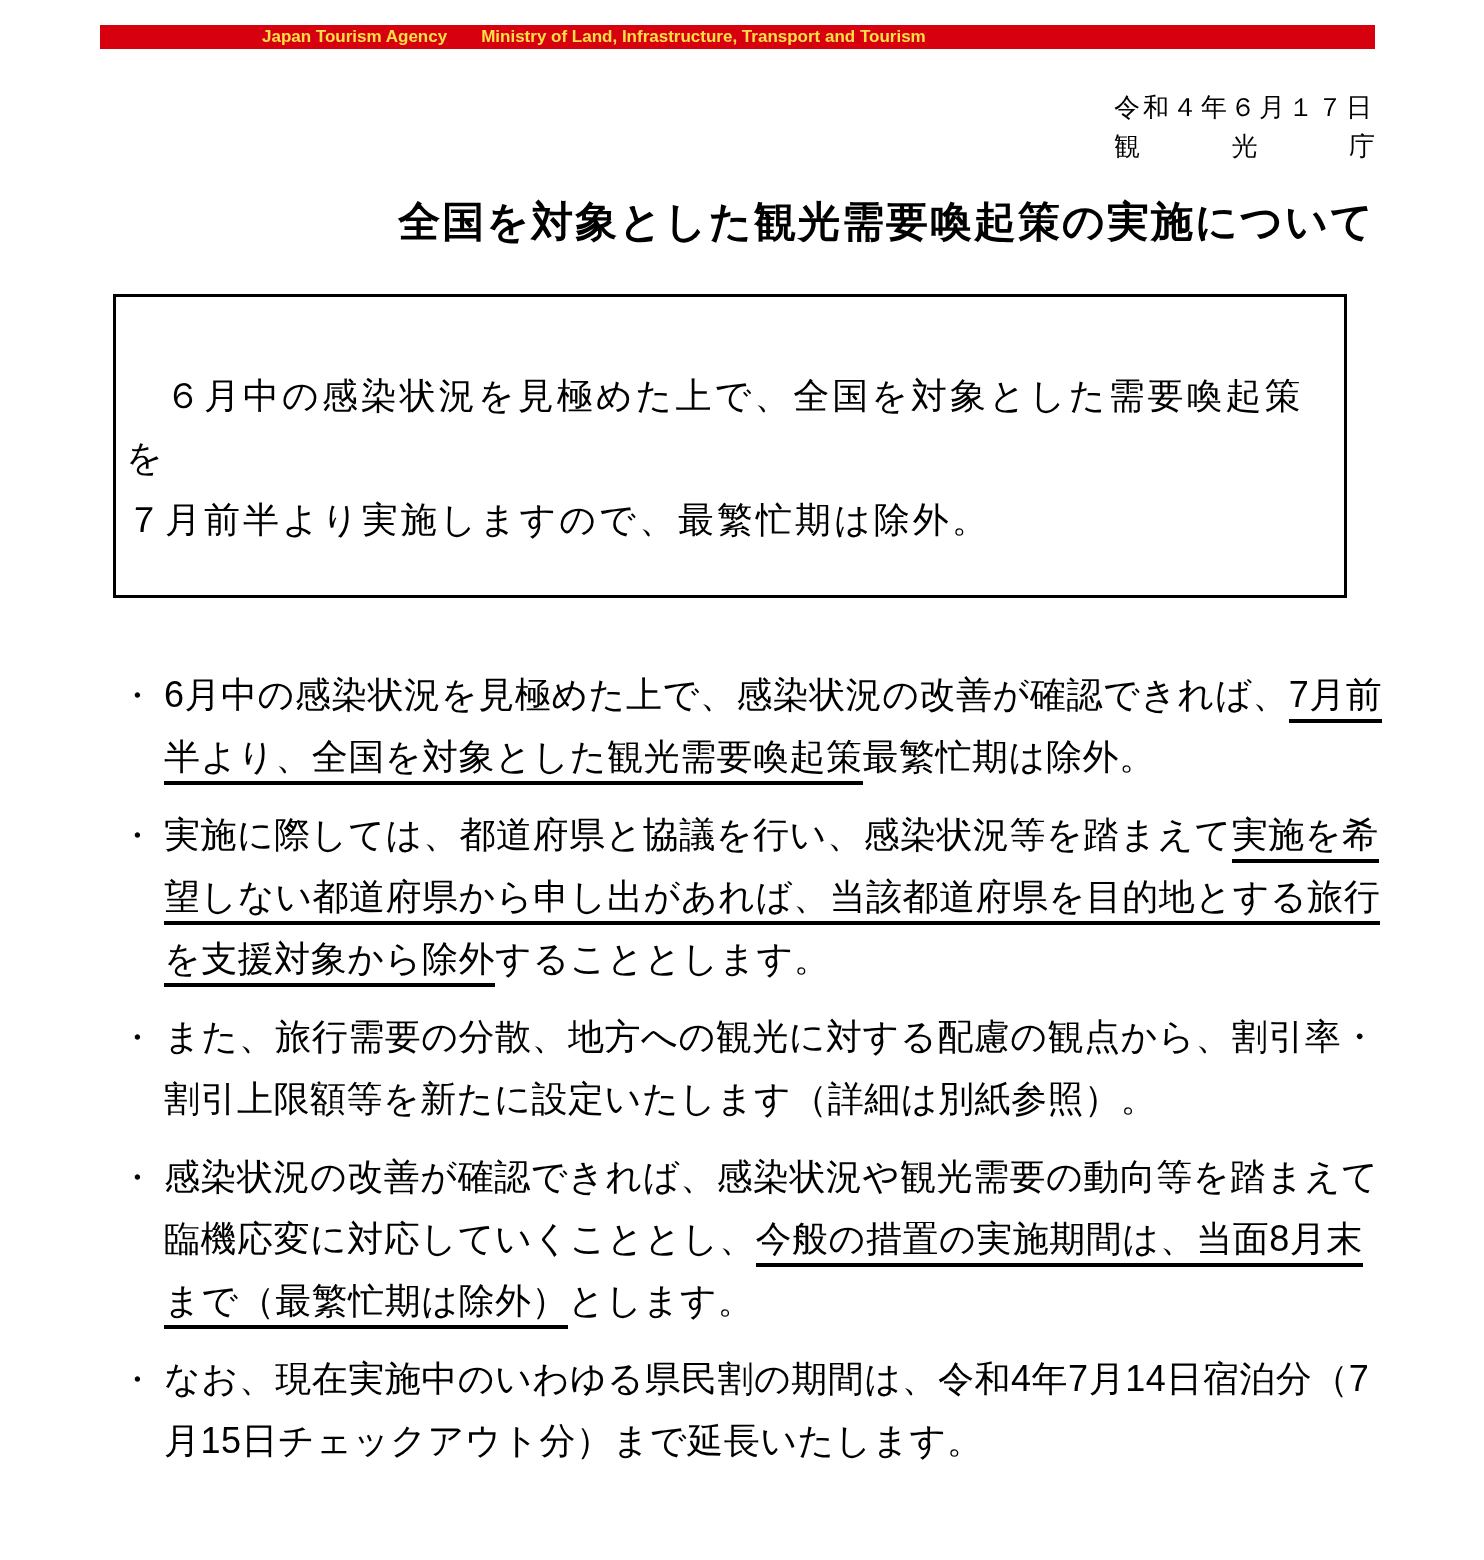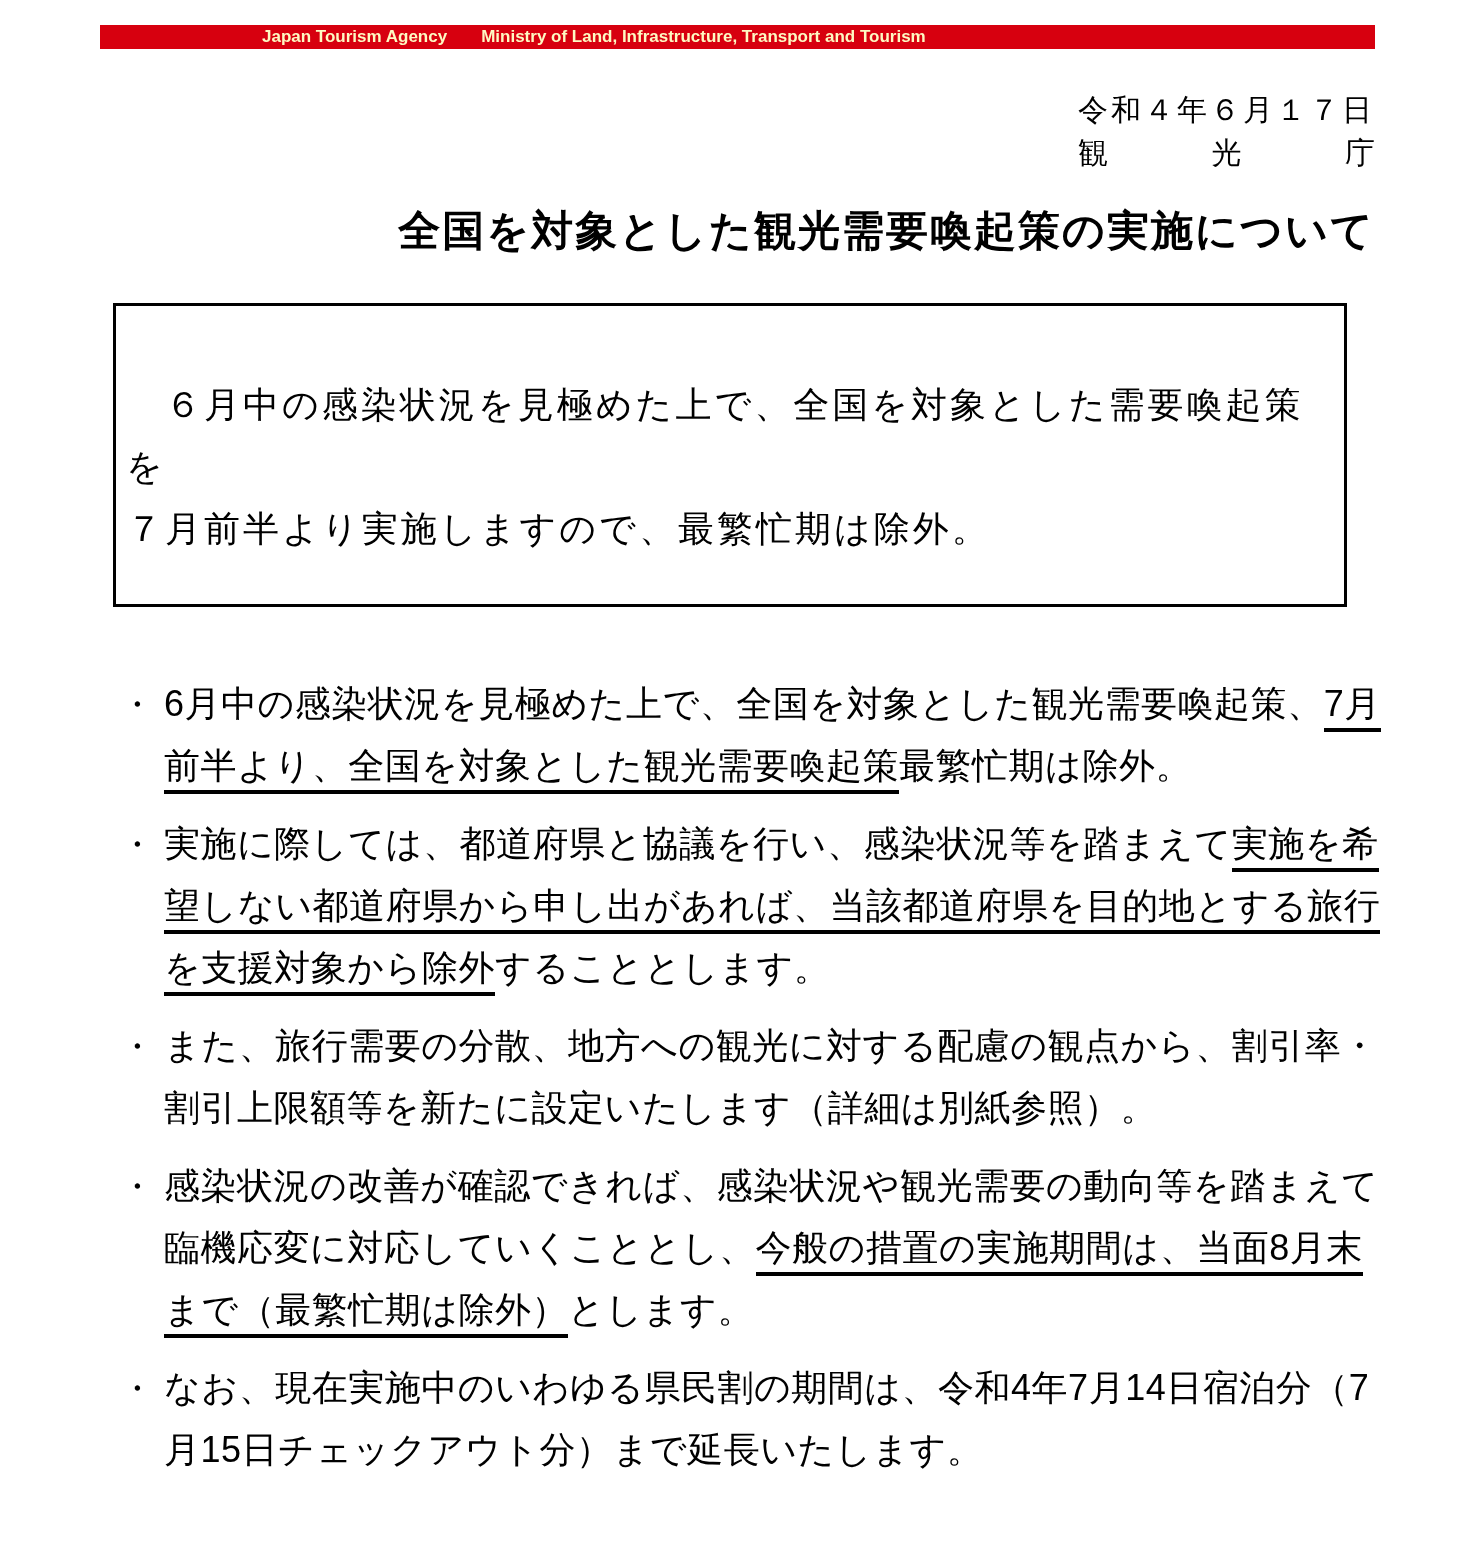--- a/index.html
+++ b/index.html
@@ -26,28 +26,28 @@
   .ministry-name{ font-size:36px; letter-spacing:3px; }
   .agency-name{ font-size:70px; letter-spacing:9px; margin-top:4px; }
   .press-release{
     position:absolute; right:0; bottom:6px;
     font-size:36px; letter-spacing:0.5px; font-weight:normal;
   }
   .red-bar{
     height:24px; background:var(--red);
     display:flex; align-items:center;
     padding-left:162px;
-    color:#fef9c3; font-weight:bold; font-size:17px;
+    color:#fde047; font-weight:bold; font-size:17px;
     white-space:nowrap;
   }
   .red-bar .bar-right{ margin-left:34px; }
 
   
   .meta{ margin:44px 109px 0 100px; display:flex; justify-content:flex-end; }
-  .meta-inner{ font-size:30px; letter-spacing:3px; line-height:1.1; }
+  .meta-inner{ font-size:26px; letter-spacing:3px; line-height:1.1; }
   .issuer-row{ display:flex; justify-content:space-between; margin-top:10px; letter-spacing:0; }
 
   
   .doc-title{
     margin:34px 109px 0 100px;
     text-align:right;
     font-size:42px; font-weight:bold; letter-spacing:2px;
   }
 
   
@@ -97,21 +97,21 @@
   <h1 class="doc-title">全国を対象とした観光需要喚起策の実施について</h1>
 
   <div class="summary-box">
     <div>　６月中の感染状況を見極めた上で、全国を対象とした需要喚起策を</div>
     <div>７月前半より実施しますので、最繁忙期は除外。</div>
   </div>
 
   <div class="bullets">
     <div class="bullet">
       <span class="marker">・</span>
-      <span class="bullet-text"><span>6月中の感染状況を見極めた上で、全国を対象とした観光需要喚起策、</span><span class="u">7月前半より、全国を対象とした観光需要喚起策</span><span>最繁忙期は除外。</span></span>
+      <span class="bullet-text"><span>6月中の感染状況を見極めた上で、感染状況の改善が確認できれば、</span><span class="u">7月前半より、全国を対象とした観光需要喚起策</span><span>最繁忙期は除外。</span></span>
     </div>
     <div class="bullet">
       <span class="marker">・</span>
       <span class="bullet-text"><span>実施に際しては、都道府県と協議を行い、感染状況等を踏まえて</span><span class="u">実施を希望しない都道府県から申し出があれば、当該都道府県を目的地とする旅行を支援対象から除外</span><span>することとします。</span></span>
     </div>
     <div class="bullet">
       <span class="marker">・</span>
       <span class="bullet-text"><span>また、旅行需要の分散、地方への観光に対する配慮の観点から、割引率・割引上限額等を新たに設定いたします（詳細は別紙参照）。</span></span>
     </div>
     <div class="bullet">

